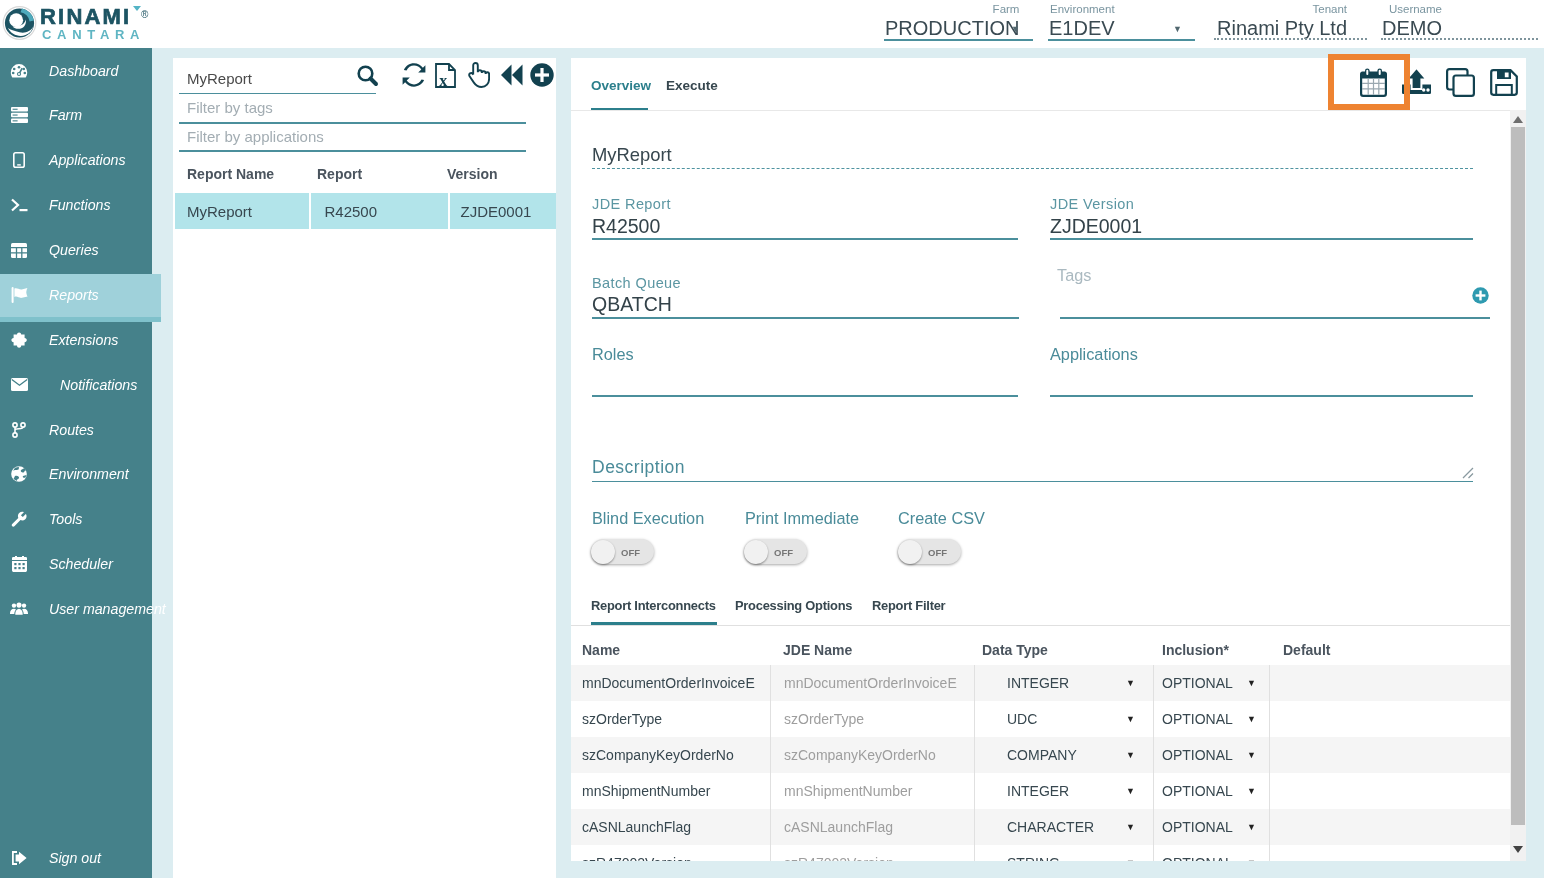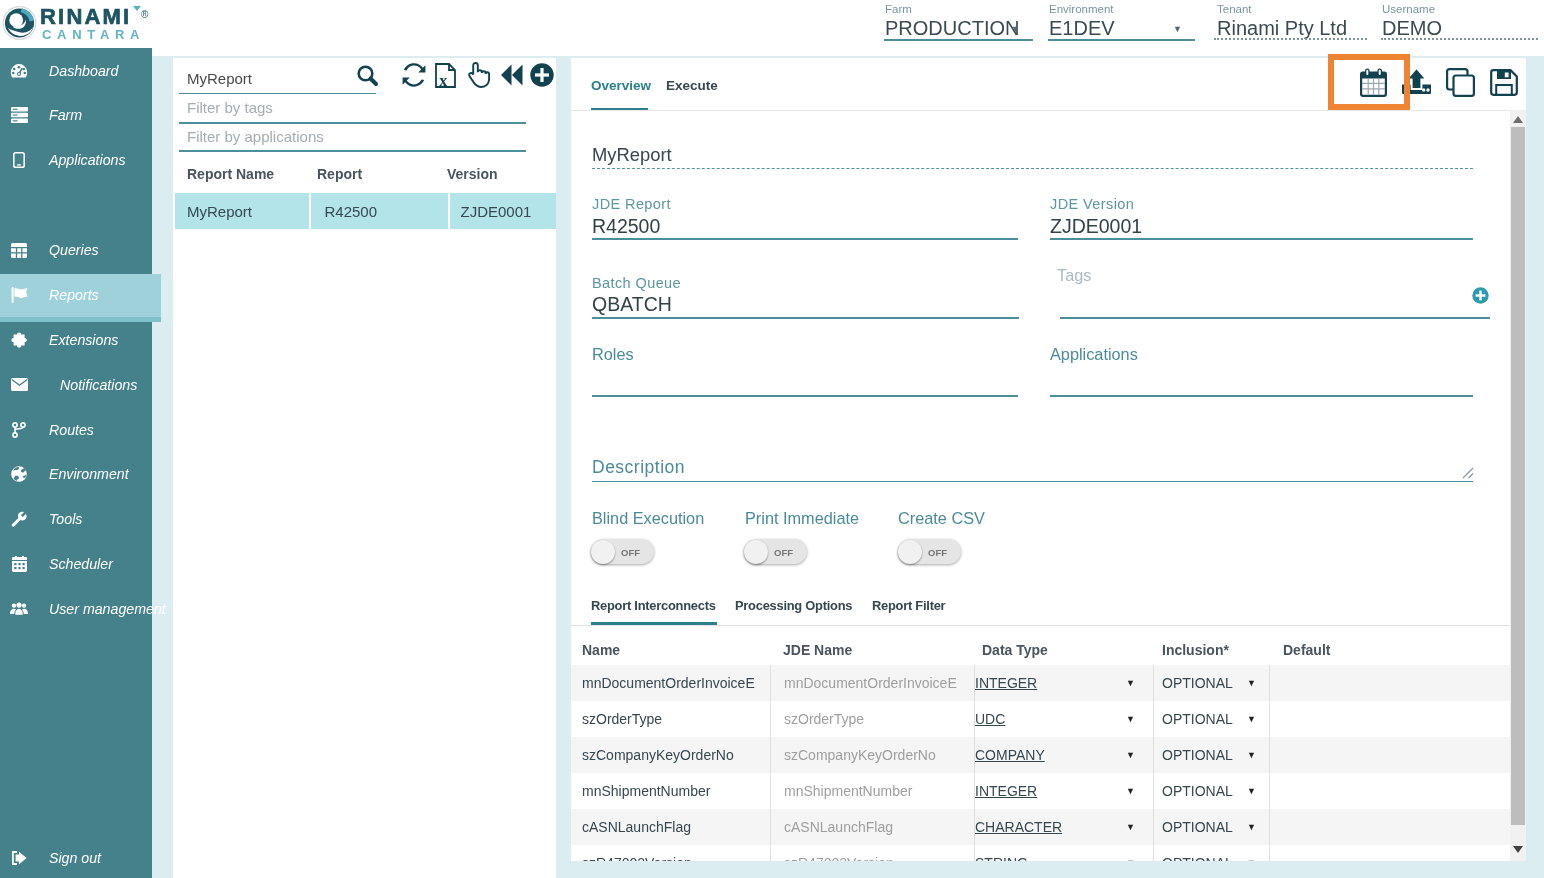--- a/index.html
+++ b/index.html
@@ -1,21 +1,21 @@
 <!DOCTYPE html>
 <html><head>
 <meta charset="utf-8">
 <style>
 * { margin:0; padding:0; box-sizing:border-box; }
 html,body { width:1544px; height:878px; overflow:hidden; }
 body { font-family:"Liberation Sans", sans-serif; background:#dcedf1; position:relative; }
 .abs { position:absolute; }
 
 
-.header { position:absolute; left:0; top:0; width:1544px; height:56px; background:#fff; }
+.header { position:absolute; left:0; top:0; width:1544px; height:48px; background:#fff;text-align:right; }
 .hfield { position:absolute; top:3px; }
 .hlabel { font-size:11.5px; color:#7a95a0; }
 .hvalue { font-size:20px; color:#3a4a52; margin-top:2px; white-space:nowrap; }
 .solidline { position:absolute; height:2px; background:#4b8f9c; }
 .dashline { position:absolute; height:0; border-bottom:2px dotted #7e949c; }
 .harrow { position:absolute; font-size:9px; color:#51676f; }
 
 
 .sidebar { position:absolute; left:0; top:48px; width:152px; height:830px; background:#45818a; }
 .mitem { position:absolute; left:0; width:152px; height:45px; color:#fff; font-size:14.2px; display:flex; align-items:center; }
@@ -41,21 +41,21 @@
 .trow > div { height:36px; line-height:36px; font-size:14px; color:#37474f; padding-left:11px; border-left:1px solid #e0e0e0; overflow:hidden; white-space:nowrap; }
 .trow > div:first-child { border-left:none; }
 .c1 { width:199px; }
 .c2 { width:204px; color:#9e9e9e !important; }
 .c3 { width:179px; position:relative; }
 .c4 { width:116px; position:relative; }
 .c5 { width:241px; }
 .ddar { position:absolute; right:18px; top:0; font-size:9px; color:#222; }
 .gray { background:#f5f5f5; }
 .trow .c2 { padding-left:13px; }
-.trow .c3 { padding-left:0;text-decoration:underline; }
+.trow .c3 { padding-left:32px; }
 .trow .c4 { padding-left:8px; }
 .c4 .ddar { right:13px; }
 
 .offtog { position:absolute; width:63px; height:25px; background:#e5e5e5; border-radius:13px; box-shadow:0 1px 3px rgba(0,0,0,.35); }
 .offtog .knob { position:absolute; left:0px; top:0.5px; width:24px; height:24px; border-radius:50%; background:#f1f1f1; box-shadow:0 1px 2px rgba(0,0,0,.4); }
 .offtog .otxt { position:absolute; left:30px; top:8px; font-size:9.5px; font-weight:bold; color:#757575; }
 </style>
 </head>
 <body>
 
@@ -139,20 +139,29 @@
       <span class="mtext">Farm</span>
     </div>
   <div class="mitem" style="top:89.7px;">
       <span class="mico">
         <svg width="12" height="16" viewBox="0 0 12 16">
           <rect x="0.8" y="0.8" width="10.4" height="14.4" rx="1.8" fill="none" stroke="#fff" stroke-width="1.6"></rect>
           <rect x="4.2" y="12.2" width="3.6" height="1.4" fill="#fff"></rect>
         </svg>
       </span>
       <span class="mtext">Applications</span>
+    </div>
+  <div class="mitem" style="top:134.6px;">
+      <span class="mico">
+        <svg width="17" height="14" viewBox="0 0 17 14">
+          <path fill="none" stroke="#fff" stroke-width="2.2" d="M1 1.5 L7 7 L1 12.5"></path>
+          <rect x="8.5" y="11" width="8" height="2.2" fill="#fff"></rect>
+        </svg>
+      </span>
+      <span class="mtext">Functions</span>
     </div>
   <div class="mitem" style="top:179.5px;text-align:center;">
       <span class="mico">
         <svg width="16" height="15" viewBox="0 0 16 15">
           <rect x="0" y="0" width="16" height="15" rx="1.5" fill="#fff"></rect>
           <g stroke="#45818a" stroke-width="1.3">
             <path d="M0 4.6 H16 M0 9.8 H16 M5.5 4.6 V15 M10.8 4.6 V15"></path>
           </g>
         </svg>
       </span>

